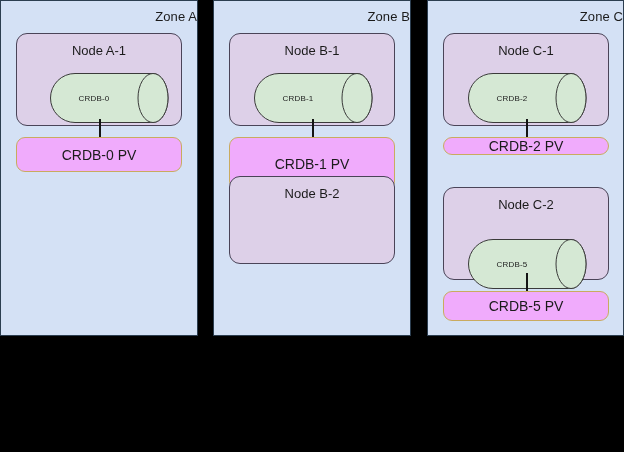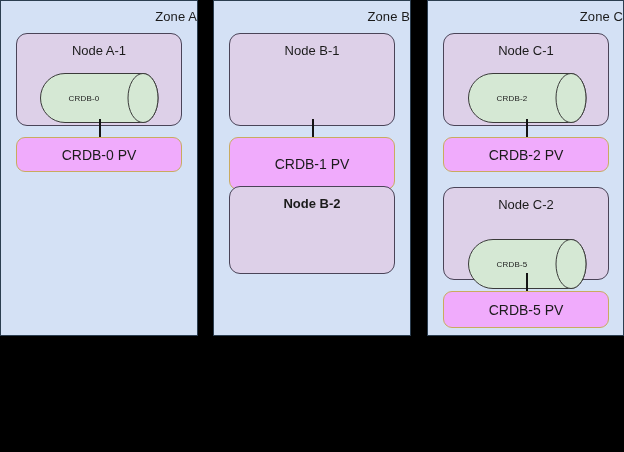--- a/index.html
+++ b/index.html
@@ -104,60 +104,67 @@
 </head>
 <body>
 
 <div id="canvas">
     <div class="zone" style="left: 0px; top: 0px; width: 198px; height: 336px;">
       <div class="zone-title">Zone A</div>
     </div>
     <div class="node" style="left: 16px; top: 33px; width: 166px; height: 93px;">
       <div class="node-title">Node A-1</div>
     </div>
-    <div class="cyl" style="left: 40px; top: 73px; width: 118px; height: 50px;">
+    <div class="cyl" style="left: 50px; top: 73px; width: 118px; height: 50px;">
       <svg width="118" height="50" viewBox="0 0 118 50">
         <path d="M 25 0.5 L 103 0.5 A 15 24.5 0 1 1 103 49.5 L 25 49.5 A 24.5 24.5 0 1 1 25 0.5 Z" fill="#d5e8d4" stroke="#3a3a3a" stroke-width="1"></path>
         <ellipse cx="103" cy="25" rx="15" ry="24.5" fill="#d5e8d4" stroke="#3a3a3a" stroke-width="1"></ellipse>
       </svg>
       <div class="cyl-label" style="left: 0px; width: 88px;">CRDB-0</div>
     </div>
     <div class="connector" style="left: 99px; top: 119px; height: 21px;"></div>
     <div class="pv" style="left: 16px; top: 137px; width: 166px; height: 35px;">CRDB-0 PV</div>
     <div class="zone" style="left: 213px; top: 0px; width: 198px; height: 336px;">
       <div class="zone-title">Zone B</div>
     </div>
     <div class="node" style="left: 229px; top: 33px; width: 166px; height: 93px;">
       <div class="node-title">Node B-1</div>
     </div>
+    <div class="cyl" style="left: 254px; top: 73px; width: 118px; height: 50px;">
+      <svg width="118" height="50" viewBox="0 0 118 50">
+        <path d="M 25 0.5 L 103 0.5 A 15 24.5 0 1 1 103 49.5 L 25 49.5 A 24.5 24.5 0 1 1 25 0.5 Z" fill="#d5e8d4" stroke="#3a3a3a" stroke-width="1"></path>
+        <ellipse cx="103" cy="25" rx="15" ry="24.5" fill="#d5e8d4" stroke="#3a3a3a" stroke-width="1"></ellipse>
+      </svg>
+      <div class="cyl-label" style="left: 0px; width: 88px;">CRDB-1</div>
+    </div>
     <div class="connector" style="left: 312px; top: 119px; height: 21px;"></div>
     <div class="pv" style="left: 229px; top: 137px; width: 166px; height: 53px;">CRDB-1 PV</div>
-    <div class="node" style="left: 229px; top: 186px; width: 166px; height: 88px; font-weight: bold;">
+    <div class="node" style="left: 229px; top: 176px; width: 166px; height: 88px;">
       <div class="node-title">Node B-2</div>
     </div>
     <div class="zone" style="left: 427px; top: 0px; width: 197px; height: 336px;">
       <div class="zone-title">Zone C</div>
     </div>
     <div class="node" style="left: 443px; top: 33px; width: 166px; height: 93px;">
       <div class="node-title">Node C-1</div>
     </div>
     <div class="cyl" style="left: 468px; top: 73px; width: 118px; height: 50px;">
       <svg width="118" height="50" viewBox="0 0 118 50">
         <path d="M 25 0.5 L 103 0.5 A 15 24.5 0 1 1 103 49.5 L 25 49.5 A 24.5 24.5 0 1 1 25 0.5 Z" fill="#d5e8d4" stroke="#3a3a3a" stroke-width="1"></path>
         <ellipse cx="103" cy="25" rx="15" ry="24.5" fill="#d5e8d4" stroke="#3a3a3a" stroke-width="1"></ellipse>
       </svg>
       <div class="cyl-label" style="left: 0px; width: 88px;">CRDB-2</div>
     </div>
     <div class="connector" style="left: 526px; top: 119px; height: 21px;"></div>
-    <div class="pv" style="left: 443px; top: 137px; width: 166px; height: 35px;">CRDB-2 PV</div>
+    <div class="pv" style="left: 443px; top: 137px; width: 166px; height: 18px;">CRDB-2 PV</div>
     <div class="node" style="left: 443px; top: 187px; width: 166px; height: 93px;">
       <div class="node-title">Node C-2</div>
     </div>
     <div class="cyl" style="left: 468px; top: 239px; width: 118px; height: 50px;">
       <svg width="118" height="50" viewBox="0 0 118 50">
         <path d="M 25 0.5 L 103 0.5 A 15 24.5 0 1 1 103 49.5 L 25 49.5 A 24.5 24.5 0 1 1 25 0.5 Z" fill="#d5e8d4" stroke="#3a3a3a" stroke-width="1"></path>
         <ellipse cx="103" cy="25" rx="15" ry="24.5" fill="#d5e8d4" stroke="#3a3a3a" stroke-width="1"></ellipse>
       </svg>
       <div class="cyl-label" style="left: 0px; width: 88px;">CRDB-5</div>
     </div>
     <div class="connector" style="left: 526px; top: 273px; height: 21px;"></div>
-    <div class="pv" style="left: 443px; top: 291px; width: 166px; height: 37px;">CRDB-5 PV</div>
+    <div class="pv" style="left: 443px; top: 291px; width: 166px; height: 30px;">CRDB-5 PV</div>
   </div>
 
 </body></html>

